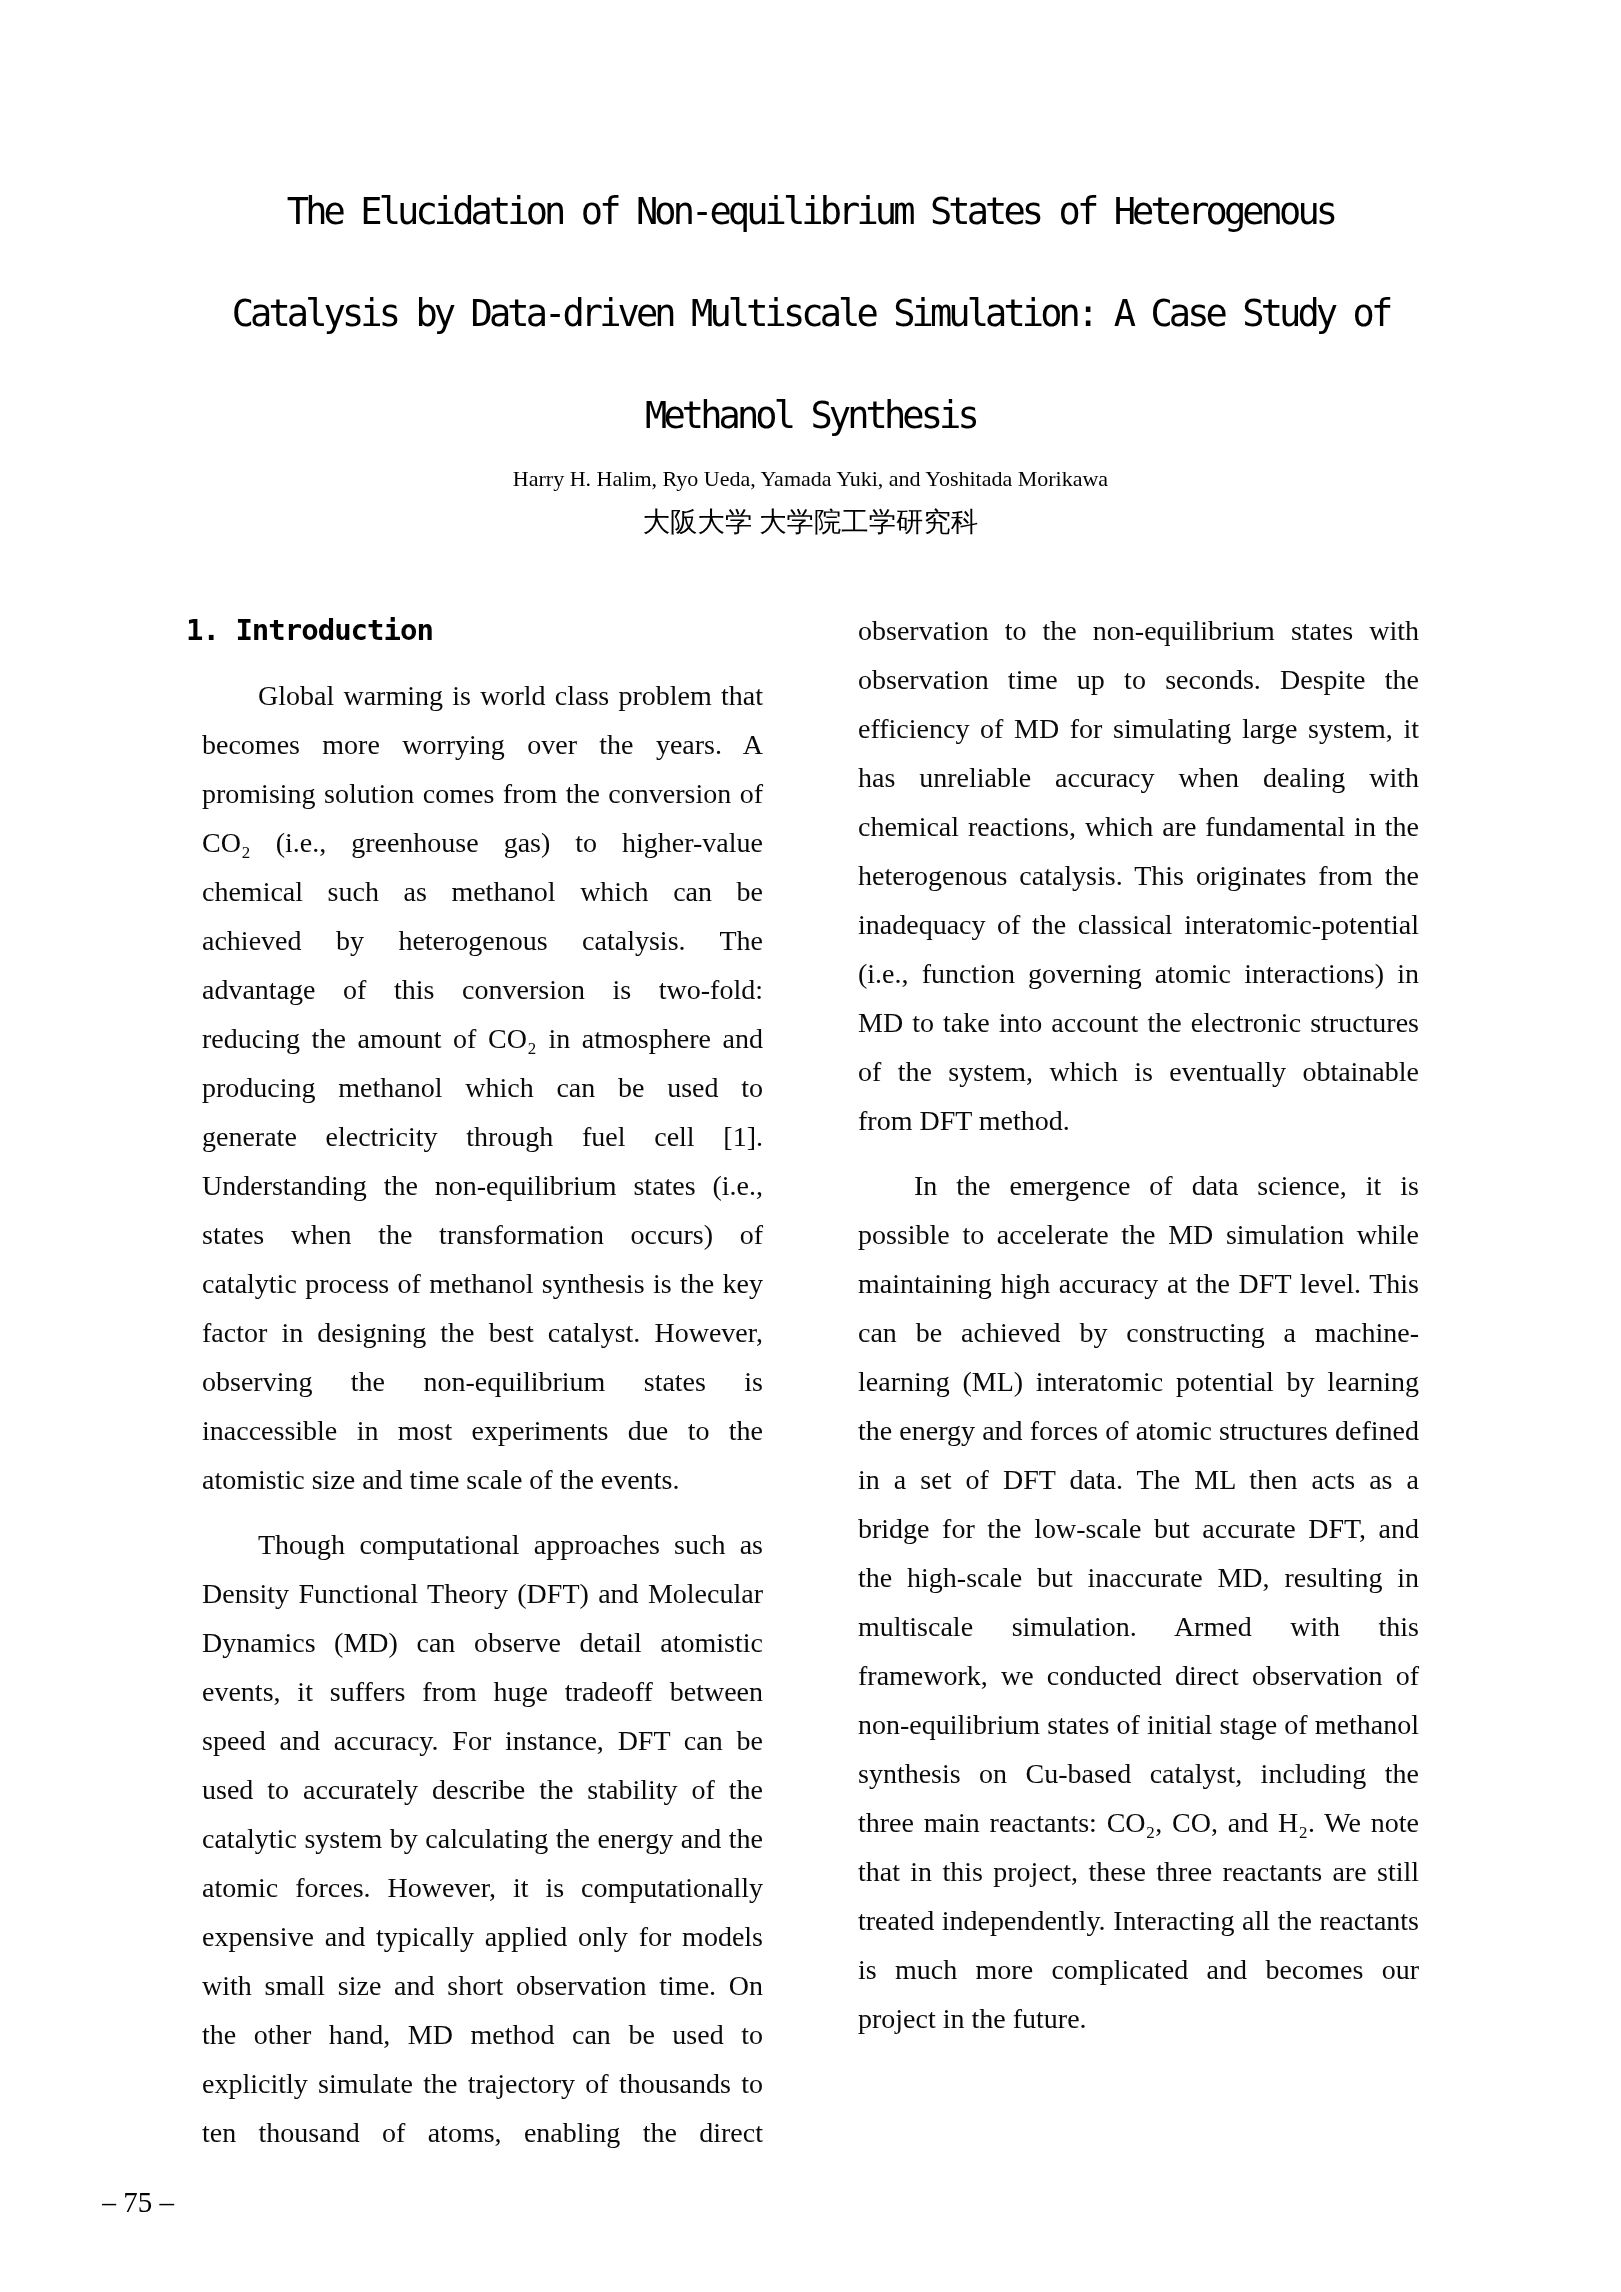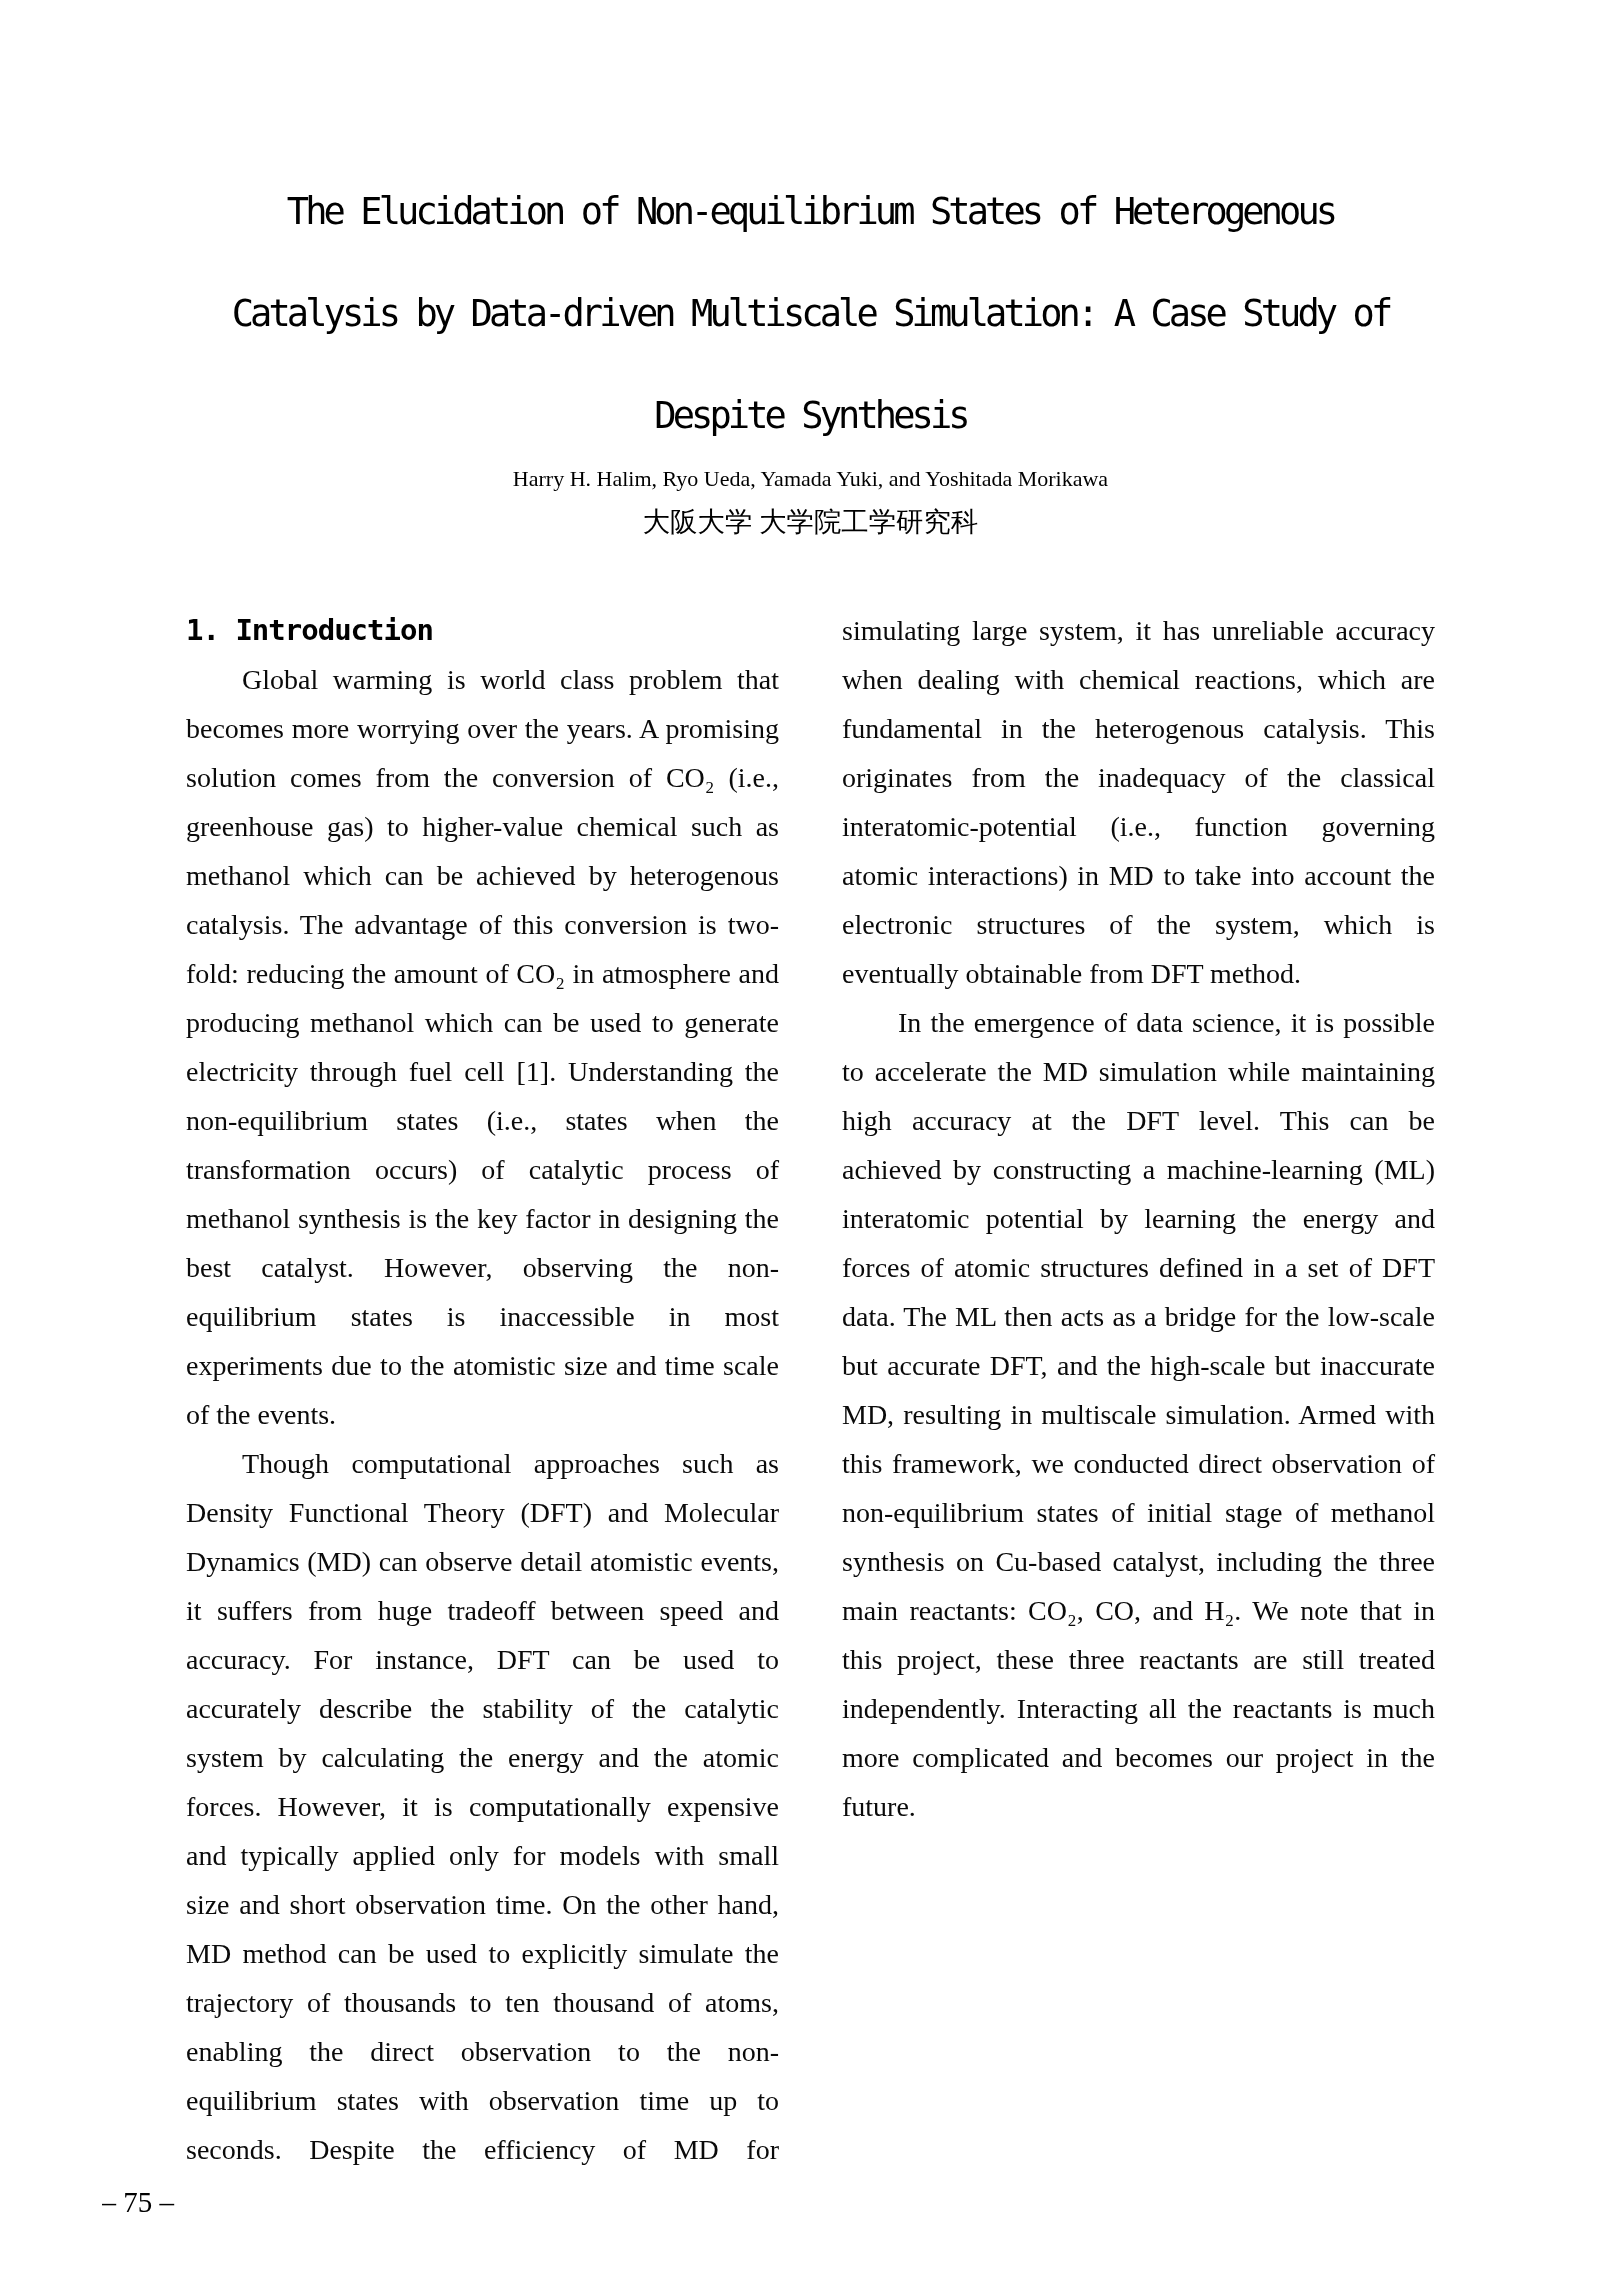--- a/index.html
+++ b/index.html
@@ -65,21 +65,21 @@
     margin: 0;
     font-family: "DejaVu Sans Mono", "Liberation Mono", monospace;
     font-size: 29px;
     letter-spacing: -1px;
     font-weight: bold;
     line-height: 49px;
     text-align: left;
     color: #000;
   }
   .columns p {
-    margin: 0;
+    margin: 16px;
     text-indent: 2em;
   }
   .footer {
     position: absolute;
     left: 0;
     right: 0;
     top: 2178px;
     text-align: left;
     font-family: "Liberation Serif", "DejaVu Serif", serif;
     font-size: 29px;
@@ -89,21 +89,21 @@
 </style>
 </head>
 <body>
 
 <div class="page">
   <div class="content">
 
     <div class="title">
       <div>The Elucidation of Non-equilibrium States of Heterogenous</div>
       <div>Catalysis by Data-driven Multiscale Simulation: A Case Study of</div>
-      <div>Despite Synthesis</div>
+      <div>Methanol Synthesis</div>
     </div>
 
     <div class="authors">Harry H. Halim, Ryo Ueda, Yamada Yuki, and Yoshitada Morikawa</div>
 
     <div class="affiliation">大阪大学 大学院工学研究科</div>
 
     <div class="columns">
       <h2 class="section-heading">1. Introduction</h2>
       <p>Global warming is world class problem that becomes more worrying over the years. A promising solution comes from the conversion of CO₂ (i.e., greenhouse gas) to higher-value chemical such as methanol which can be achieved by heterogenous catalysis. The advantage of this conversion is two-fold: reducing the amount of CO₂ in atmosphere and producing methanol which can be used to generate electricity through fuel cell [1]. Understanding the non-equilibrium states (i.e., states when the transformation occurs) of catalytic process of methanol synthesis is the key factor in designing the best catalyst. However, observing the non-equilibrium states is inaccessible in most experiments due to the atomistic size and time scale of the events.</p>
       <p>Though computational approaches such as Density Functional Theory (DFT) and Molecular Dynamics (MD) can observe detail atomistic events, it suffers from huge tradeoff between speed and accuracy. For instance, DFT can be used to accurately describe the stability of the catalytic system by calculating the energy and the atomic forces. However, it is computationally expensive and typically applied only for models with small size and short observation time. On the other hand, MD method can be used to explicitly simulate the trajectory of thousands to ten thousand of atoms, enabling the direct observation to the non-equilibrium states with observation time up to seconds. Despite the efficiency of MD for simulating large system, it has unreliable accuracy when dealing with chemical reactions, which are fundamental in the heterogenous catalysis. This originates from the inadequacy of the classical interatomic-potential (i.e., function governing atomic interactions) in MD to take into account the electronic structures of the system, which is eventually obtainable from DFT method.</p>

